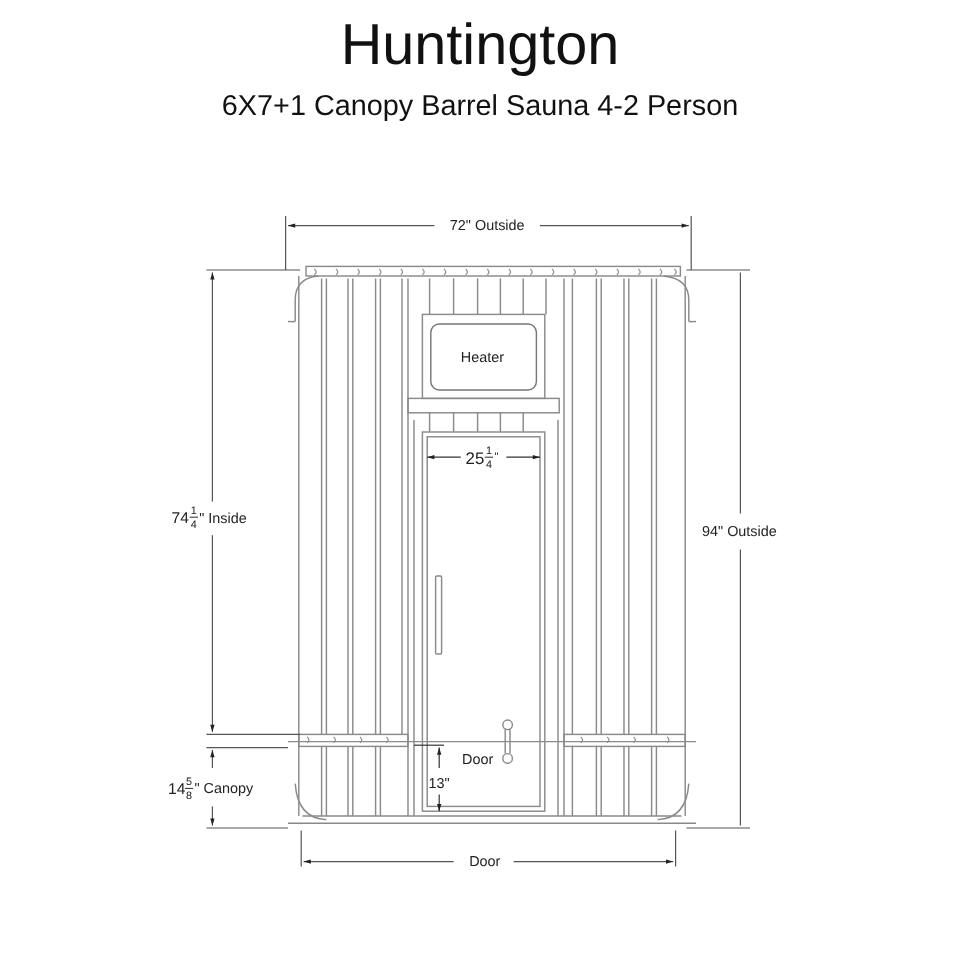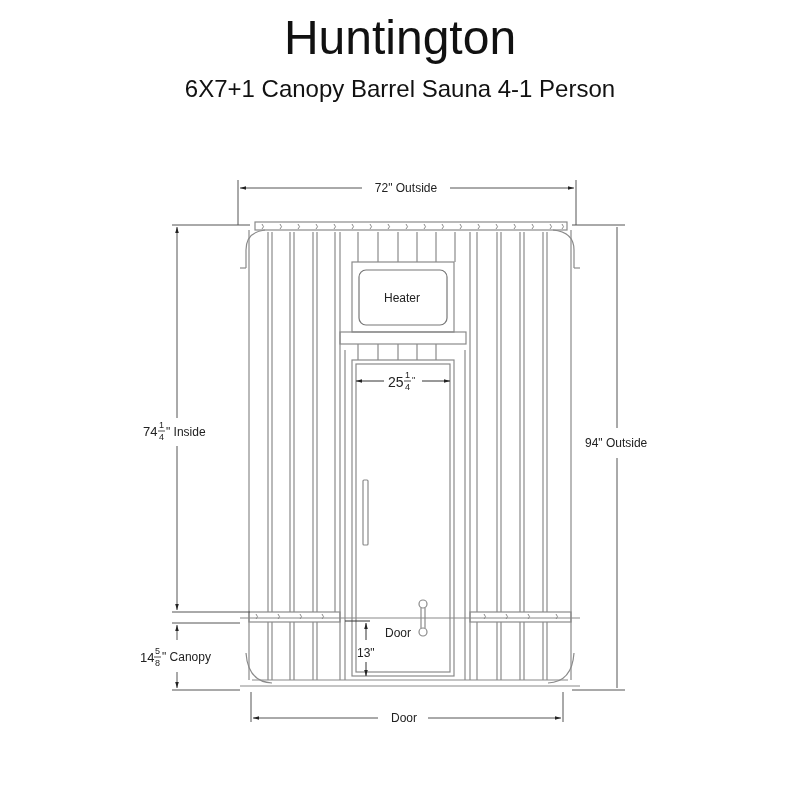--- a/index.html
+++ b/index.html
@@ -6,21 +6,21 @@
     body { width: 800px; height: 800px; position: relative; overflow: hidden; font-family: "Liberation Sans", sans-serif; color: #111; }
     .title { position: absolute; top: 8px; left: 0; width: 800px; text-align: center; font-size: 48px; line-height: 60px; color: #111; }
     .subtitle { position: absolute; top: 74px; left: 0; width: 800px; text-align: center; font-size: 24px; line-height: 30px; color: #111; }
     svg { position: absolute; left: 0; top: 0; }
     .lbl { font-family: "Liberation Sans", sans-serif; fill: #222; }
   </style>
 </head>
 <body>
 
 <div class="title">Huntington</div>
-<div class="subtitle">6X7+1 Canopy Barrel Sauna 4-1 Person</div>
+<div class="subtitle">6X7+1 Canopy Barrel Sauna 4-2 Person</div>
 
 <svg width="800" height="800" viewBox="0 0 800 800">
   <defs>
     <marker id="arr" viewBox="0 0 10 10" refX="10" refY="5" markerWidth="9" markerHeight="6" orient="auto-start-reverse">
       <path d="M0,2 L10,5 L0,8 z" fill="#222"></path>
     </marker>
   </defs>
 
   <g stroke="#555" stroke-width="1" fill="none">
     <line x1="238" y1="180" x2="238" y2="225"></line>

